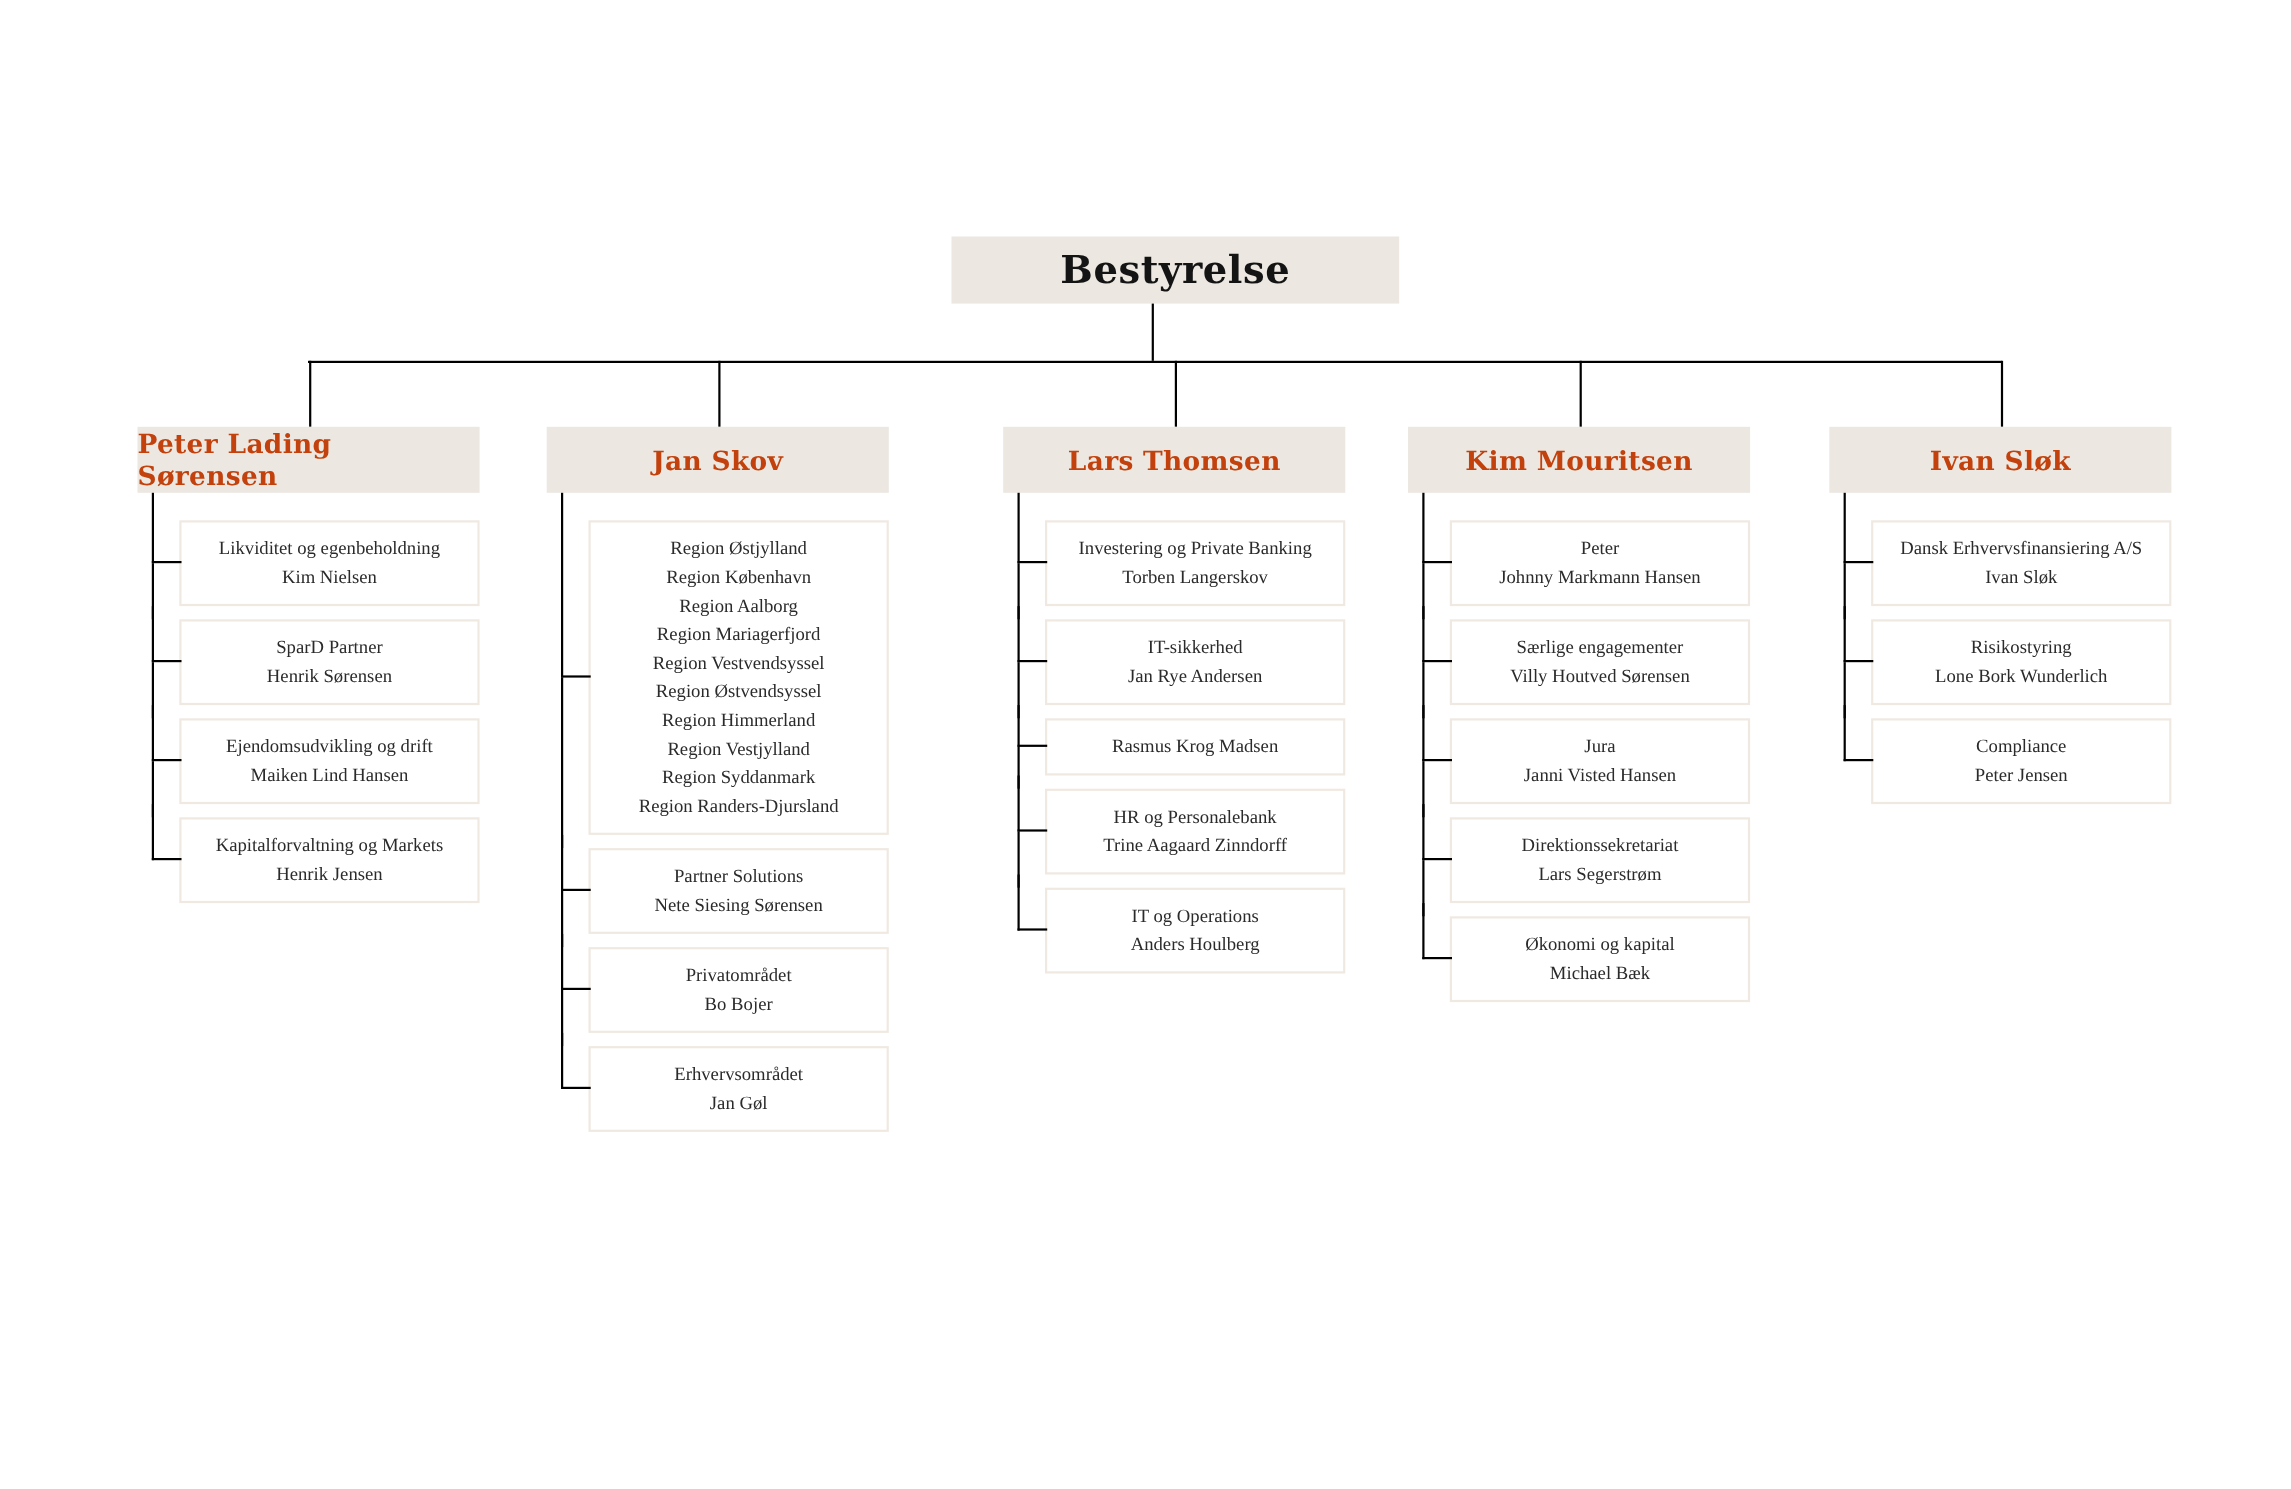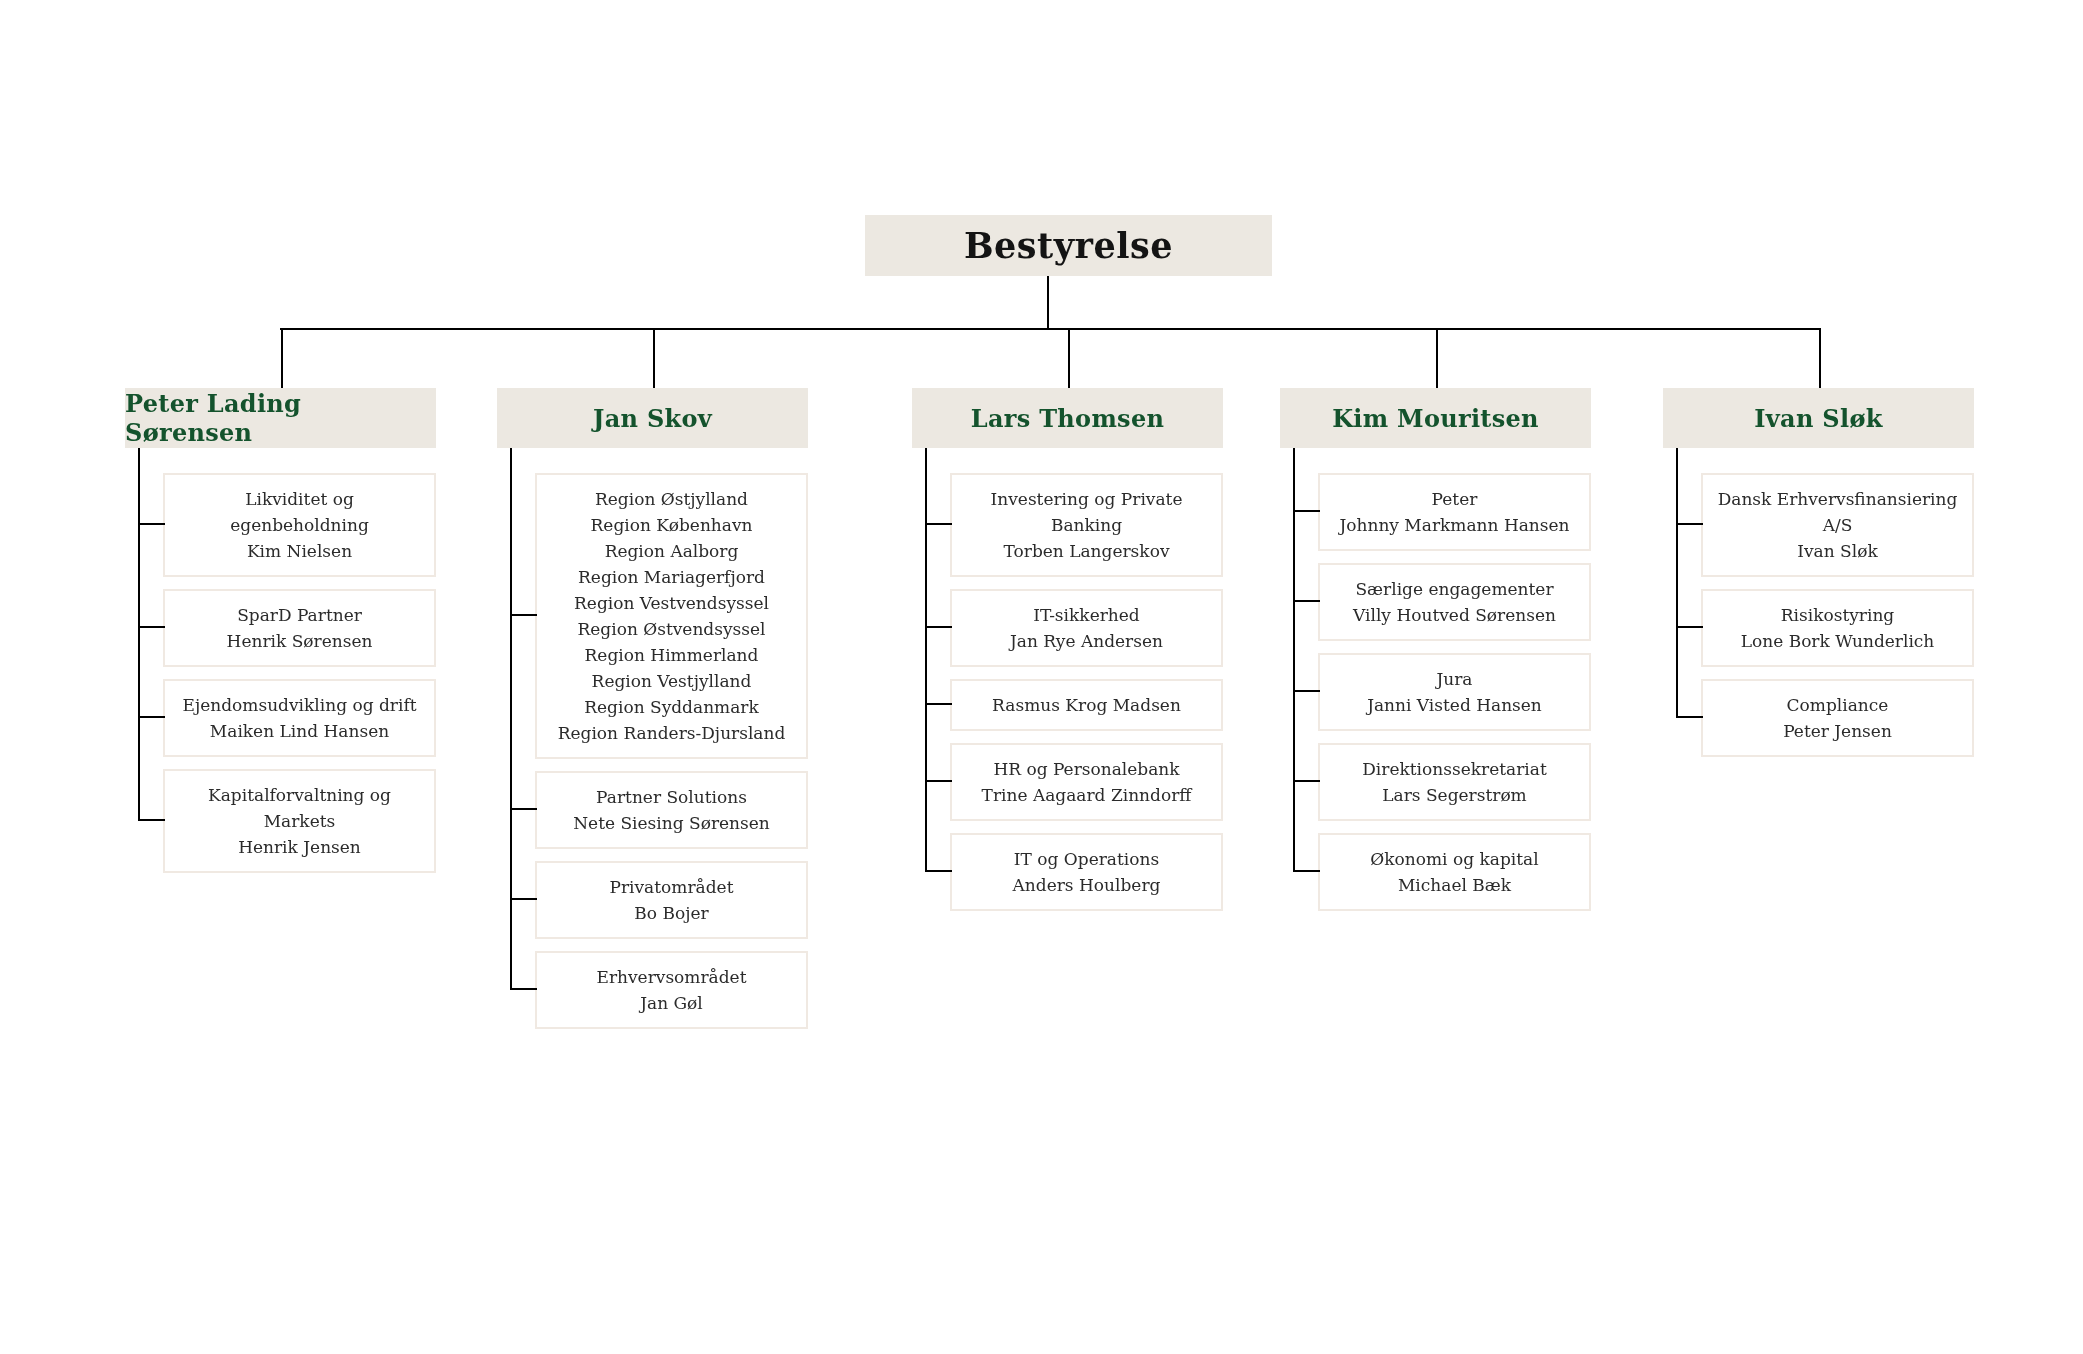--- a/index.html
+++ b/index.html
@@ -54,21 +54,21 @@
     border-left: 2px solid #000;
   }
 
   .branch-header {
     position: relative;
     height: 60px;
     background: #ece8e1;
     display: flex; align-items: center; justify-content: center;
     font-size: 24px;
     font-weight: bold;
-    color: #14532d;
+    color: #c2410c;
     letter-spacing: 0.3px;
   }
 
   .items {
     margin-left: 38px;   
   }
 
   .unit-box {
     position: relative;
     margin-top: 12px;
@@ -99,20 +99,21 @@
     left: -27px;
     top: 50%;
     bottom: -14px;
     border-left: 2px solid #000;
   }
 
   .unit-line {
     font-size: 17px;
     line-height: 26px;
     color: #2b2b2b;
+    font-family: Liberation Serif, serif;
   }
 </style>
 </head>
 <body>
 
 <div class="canvas">
   <div class="root-box">
     <span class="root-title">Bestyrelse</span>
   </div>
   <div class="conn root-drop"></div>

